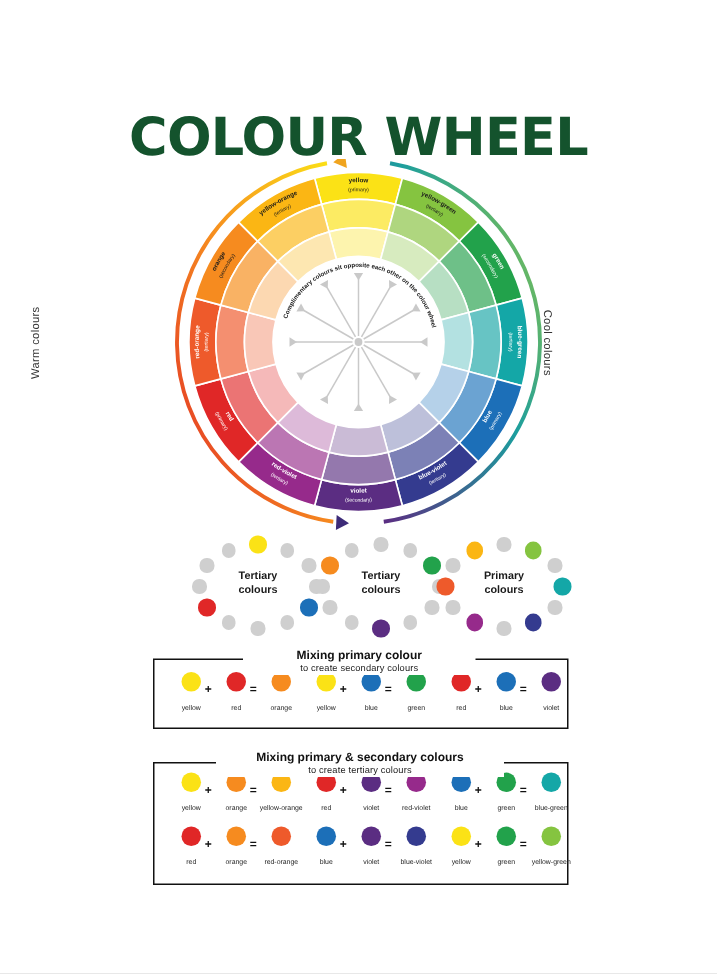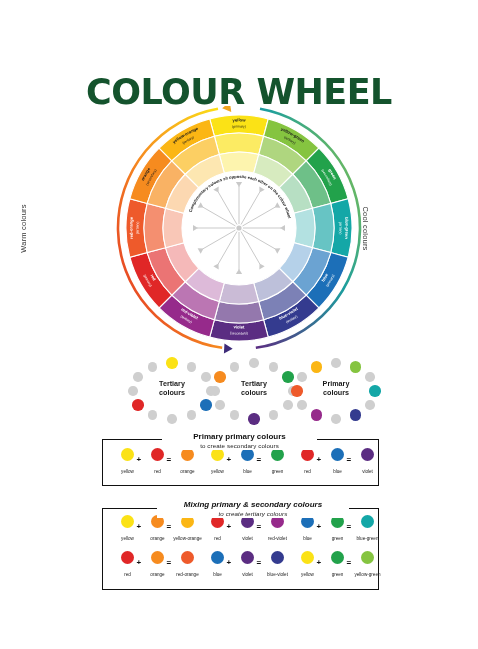--- a/index.html
+++ b/index.html
@@ -315,21 +315,21 @@
           <div class="lb" style="left: -0.5px;">red</div>
           <div class="sw" style="width: 13px; height: 13px; left: 40px; background: rgb(28, 111, 184);"></div>
           <div class="lb" style="left: 29.5px;">blue</div>
           <div class="sw" style="width: 13px; height: 13px; left: 70px; background: rgb(91, 45, 130);"></div>
           <div class="lb" style="left: 59.5px;">violet</div>
           <div class="op" style="left: 25.5px;">+</div>
           <div class="op" style="left: 55.5px;">=</div>
         </div>
       </div>
   <div class="panel-title" id="p1title" style="left:148px;top:418px;width:155px;">
-    <span>Primary primary colours</span>
+    <span>Mixing primary colour</span>
     <span class="sub">to create secondary colours</span>
   </div>
 
   <div class="panel" id="panel2" style="left:88px;top:494px;width:275px;height:80px;">
     <div class="eq-row" id="p2rows"></div>
   <div class="eq" style="left: 8px; top: 6px;">
           <div class="sw" style="width: 13px; height: 13px; left: 10px; background: rgb(251, 226, 22);"></div>
           <div class="lb" style="left: -0.5px;">yellow</div>
           <div class="sw" style="width: 13px; height: 13px; left: 40px; background: rgb(246, 139, 31);"></div>
           <div class="lb" style="left: 29.5px;">orange</div>
@@ -382,19 +382,19 @@
           <div class="sw" style="width: 13px; height: 13px; left: 10px; background: rgb(251, 226, 22);"></div>
           <div class="lb" style="left: -0.5px;">yellow</div>
           <div class="sw" style="width: 13px; height: 13px; left: 40px; background: rgb(34, 162, 75);"></div>
           <div class="lb" style="left: 29.5px;">green</div>
           <div class="sw" style="width: 13px; height: 13px; left: 70px; background: rgb(133, 196, 64);"></div>
           <div class="lb" style="left: 59.5px;">yellow-​green</div>
           <div class="op" style="left: 25.5px;">+</div>
           <div class="op" style="left: 55.5px;">=</div>
         </div>
       </div>
-  <div class="panel-title" id="p2title" style="left:143px;top:486px;width:192px;font-style:italic;">
+  <div class="panel-title" id="p2title" style="left:130px;top:486px;width:192px;">
     <span>Mixing primary &amp; secondary colours</span>
     <span class="sub">to create tertiary colours</span>
   </div>
 
 </div>
 </div>
 
 </body></html>

